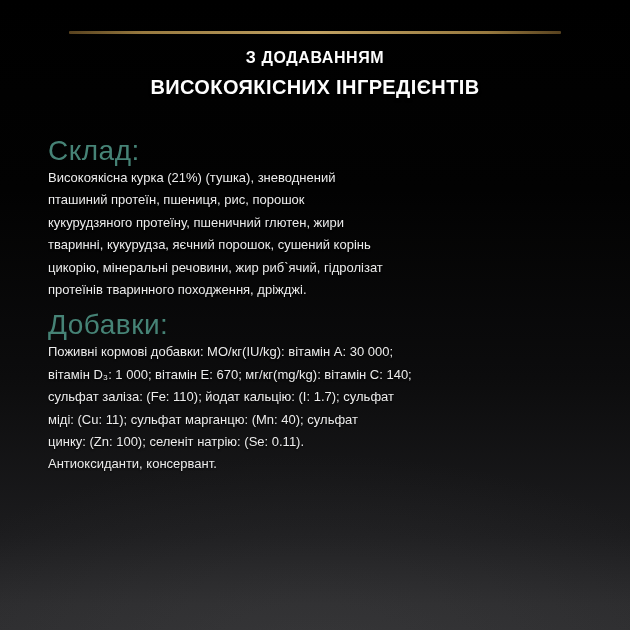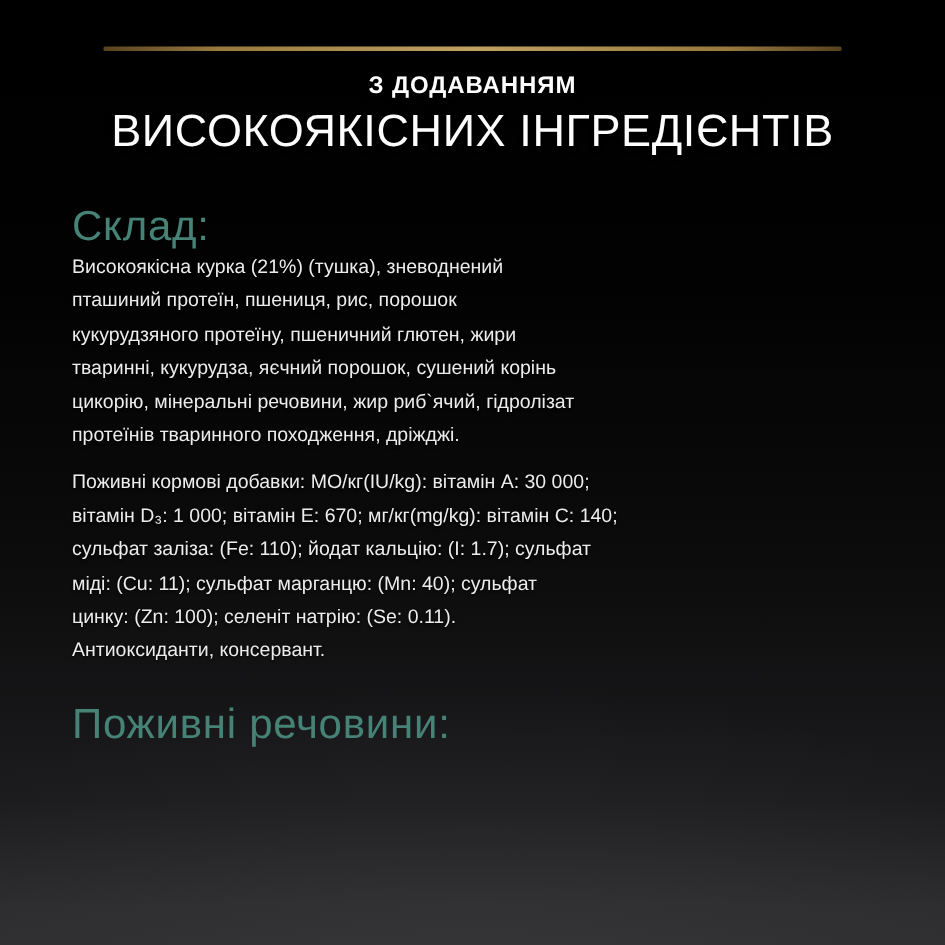--- a/index.html
+++ b/index.html
@@ -18,21 +18,21 @@
     width:492px;height:3px;
     background:linear-gradient(90deg,#58421f 0%,#97793f 15%,#c1a263 50%,#97793f 85%,#58421f 100%);
     border-radius:1px;
   }
   .header{margin-top:13px;text-align:center;color:#fdfdfd;}
   .header .h1{
     font-size:16px;line-height:22px;font-weight:bold;letter-spacing:.6px;
     text-shadow:0 2px 3px rgba(0,0,0,.7);
   }
   .header .h2{
-    font-size:30px;line-height:31px;font-weight:normal;letter-spacing:.4px;margin-top:3px;
+    font-size:20px;line-height:31px;font-weight:bold;letter-spacing:.4px;margin-top:3px;
     text-shadow:0 2px 3px rgba(0,0,0,.7);
   }
   .content{padding:0 20px 0 48px;margin-top:33px;}
   .section .title{
     color:#468376;
     font-size:28px;line-height:30px;font-weight:400;letter-spacing:.5px;
   }
   .section .body{
     color:#ececec;
     font-size:13px;line-height:22.4px;font-weight:400;
@@ -69,28 +69,28 @@
       <div class="title">Склад:</div>
       <div class="body">Високоякісна курка (21%) (тушка), зневоднений
 пташиний протеїн, пшениця, рис, порошок
 кукурудзяного протеїну, пшеничний глютен, жири
 тваринні, кукурудза, яєчний порошок, сушений корінь
 цикорію, мінеральні речовини, жир риб`ячий, гідролізат
 протеїнів тваринного походження, дріжджі.</div>
     </div>
 
     <div class="section sec-additives">
+      <div class="title">Добавки:</div>
       <div class="body">Поживні кормові добавки: МО/кг(IU/kg): вітамін A: 30 000;
 вітамін D₃: 1 000; вітамін E: 670; мг/кг(mg/kg): вітамін C: 140;
 сульфат заліза: (Fe: 110); йодат кальцію: (I: 1.7); сульфат
 міді: (Cu: 11); сульфат марганцю: (Mn: 40); сульфат
 цинку: (Zn: 100); селеніт натрію: (Se: 0.11).
 Антиоксиданти, консервант.</div>
     </div>
 
     <div class="section sec-nutrients">
-      <div class="title">Поживні речовини:</div>
     </div>
 
   </div>
 
 
 </div>
 
 </body></html>

